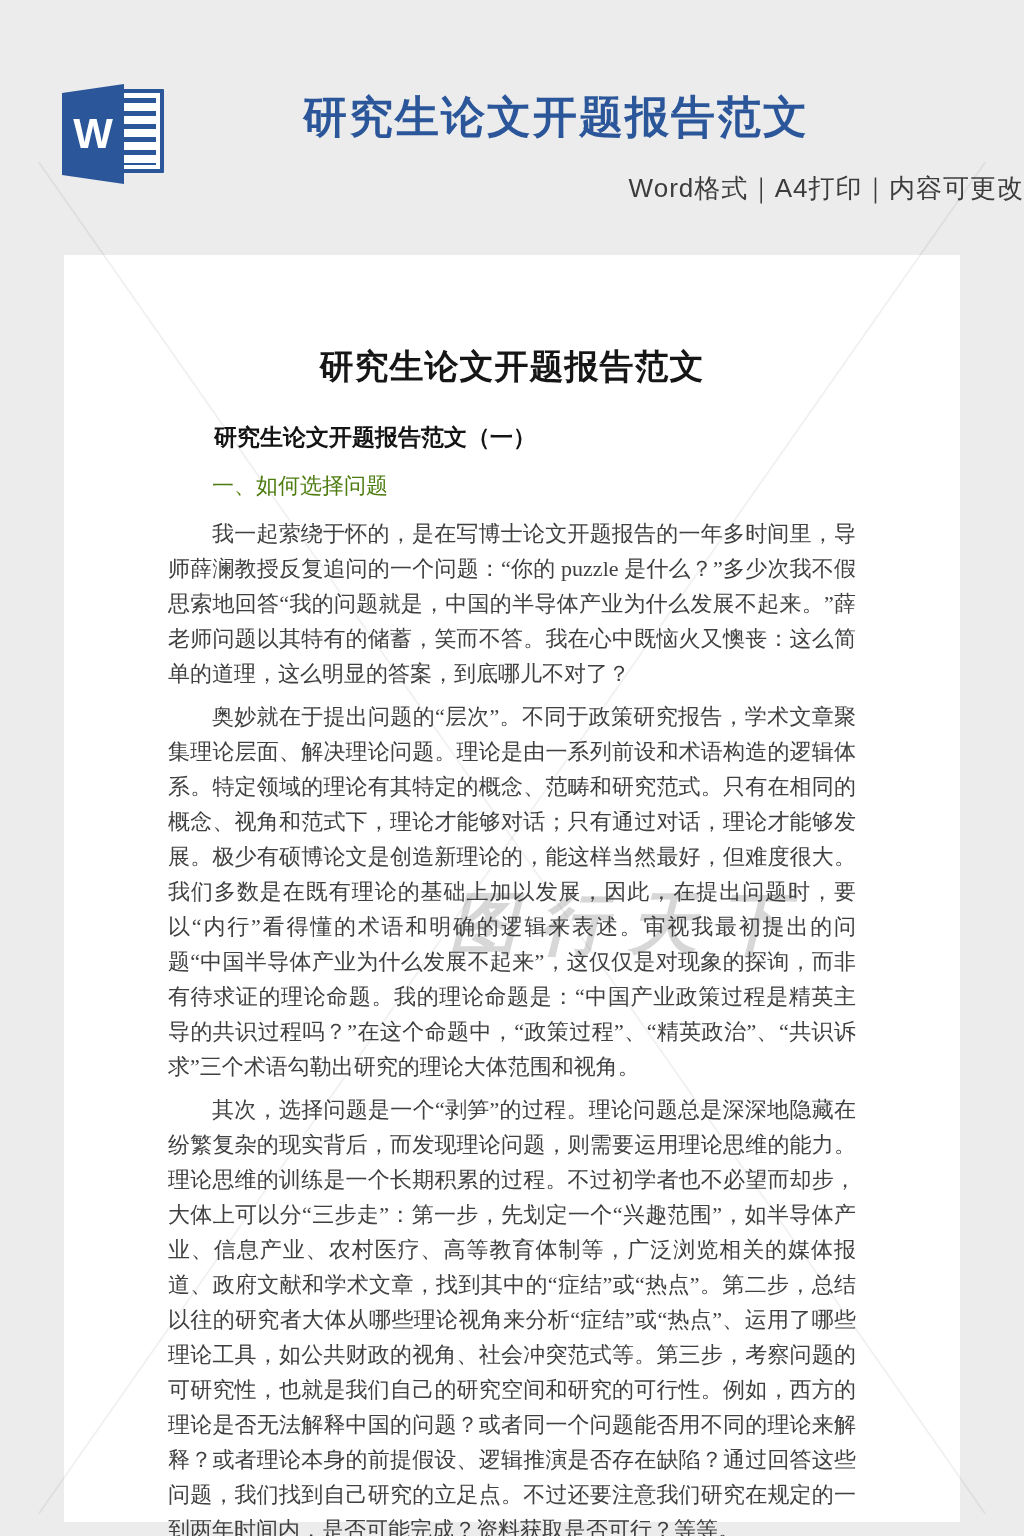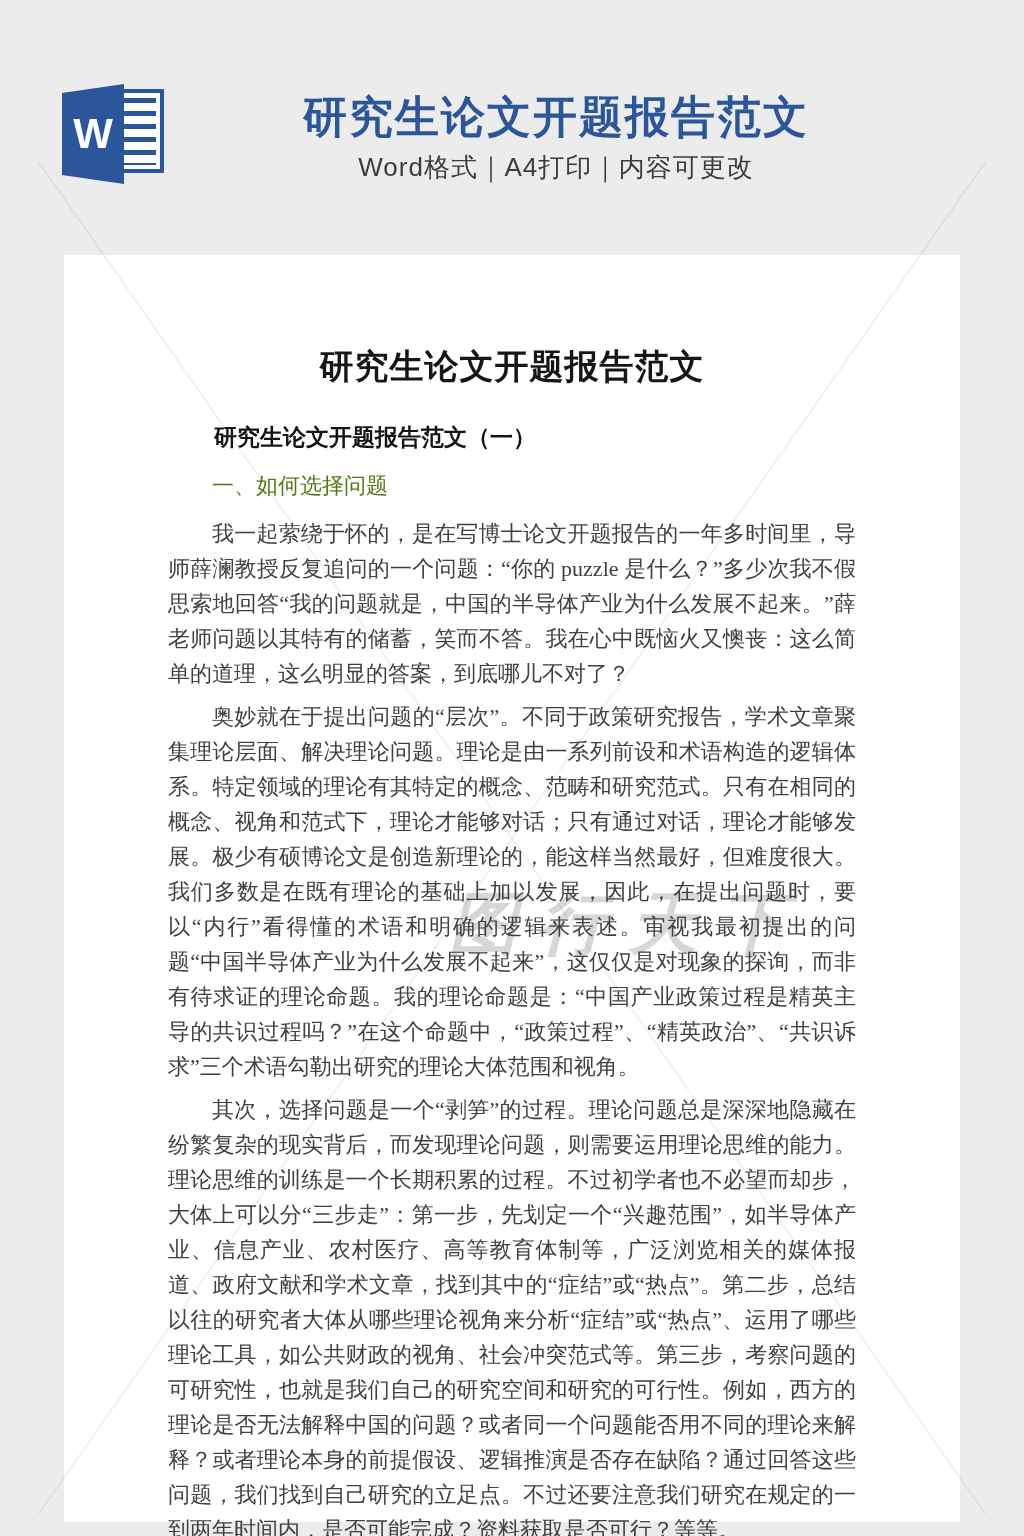--- a/index.html
+++ b/index.html
@@ -30,21 +30,21 @@
   }
   .word-icon .panel span{
     color:#fff;font-size:42px;font-weight:bold;line-height:1;
     font-family:"Liberation Sans",sans-serif;
   }
   .header-text{position:absolute;left:88px;right:0;top:92px;text-align:center;}
   .header-title{
     color:#2b579a;font-size:44px;font-weight:bold;letter-spacing:2px;line-height:1.15;
   }
   .header-sub{
-    margin-top:7px;color:#3c3c3c;font-size:26px;letter-spacing:1px;
+    margin-top:28px;color:#3c3c3c;font-size:26px;letter-spacing:1px;text-align:right;
   }
 
   
   .page{
     position:absolute;left:64px;top:255px;width:896px;height:1267px;
     background:#ffffff;
     box-sizing:border-box;
     padding:92px 104px 0 104px;
   }
   .page-content{position:relative;z-index:1;}

